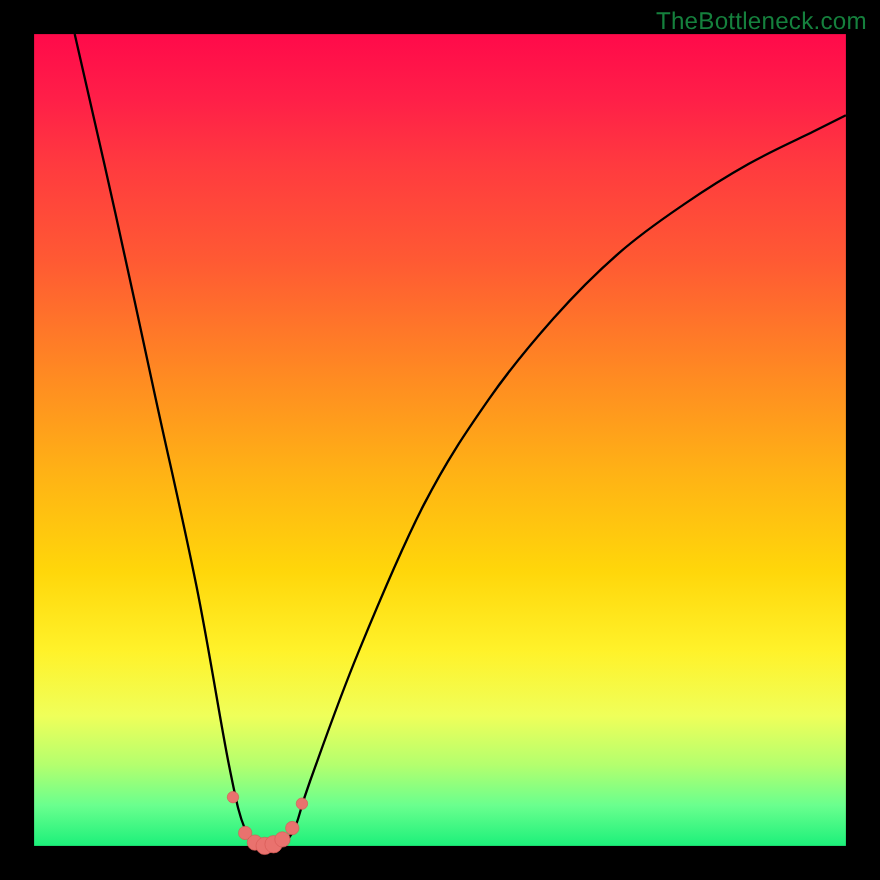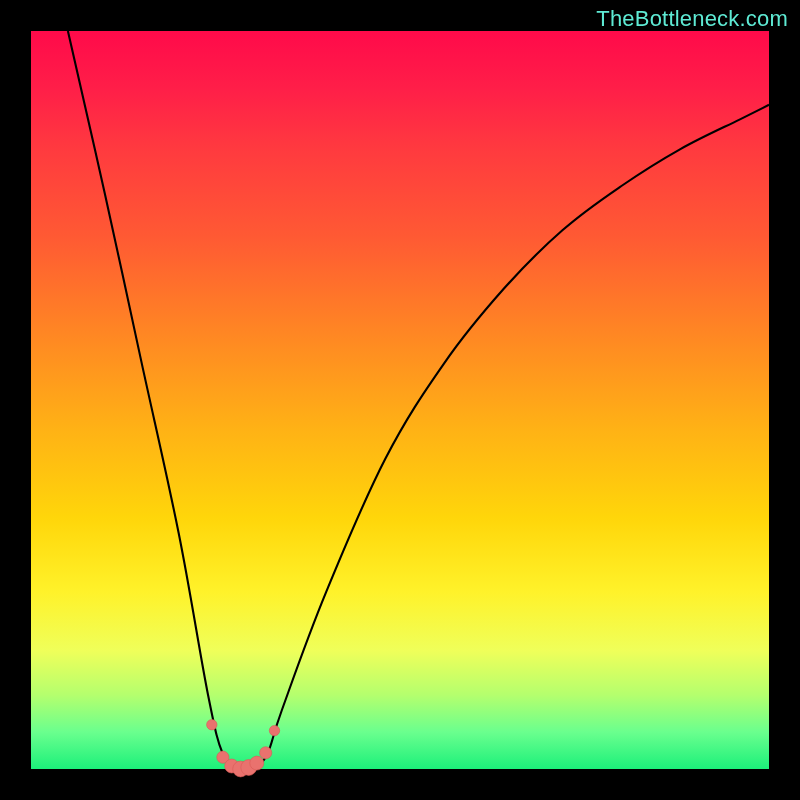--- a/index.html
+++ b/index.html
@@ -39,21 +39,21 @@
       #efff5a 84%,
       #b4ff6e 90%,
       #6aff8e 95%,
       #1cf07a 100%
     );
   }
   .watermark {
     position: absolute;
     top: 6px;
     right: 12px;
-    color: #5eead4;
+    color: #15803d;
     font-size: 22px;
     letter-spacing: 0.2px;
     user-select: none;
   }
   svg.curves {
     position: absolute;
     left: 0;
     top: 0;
     width: 738px;
     height: 738px;

